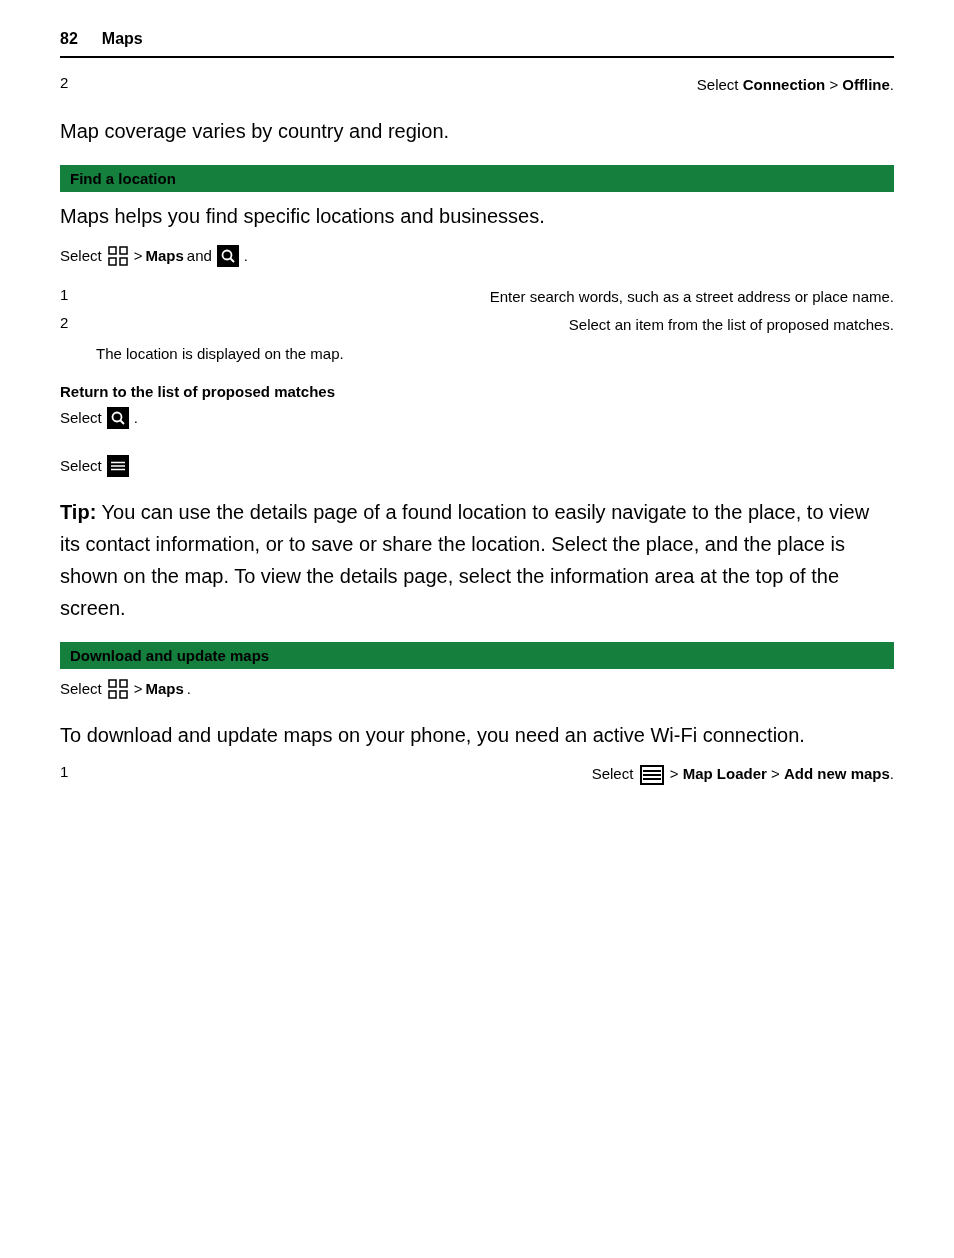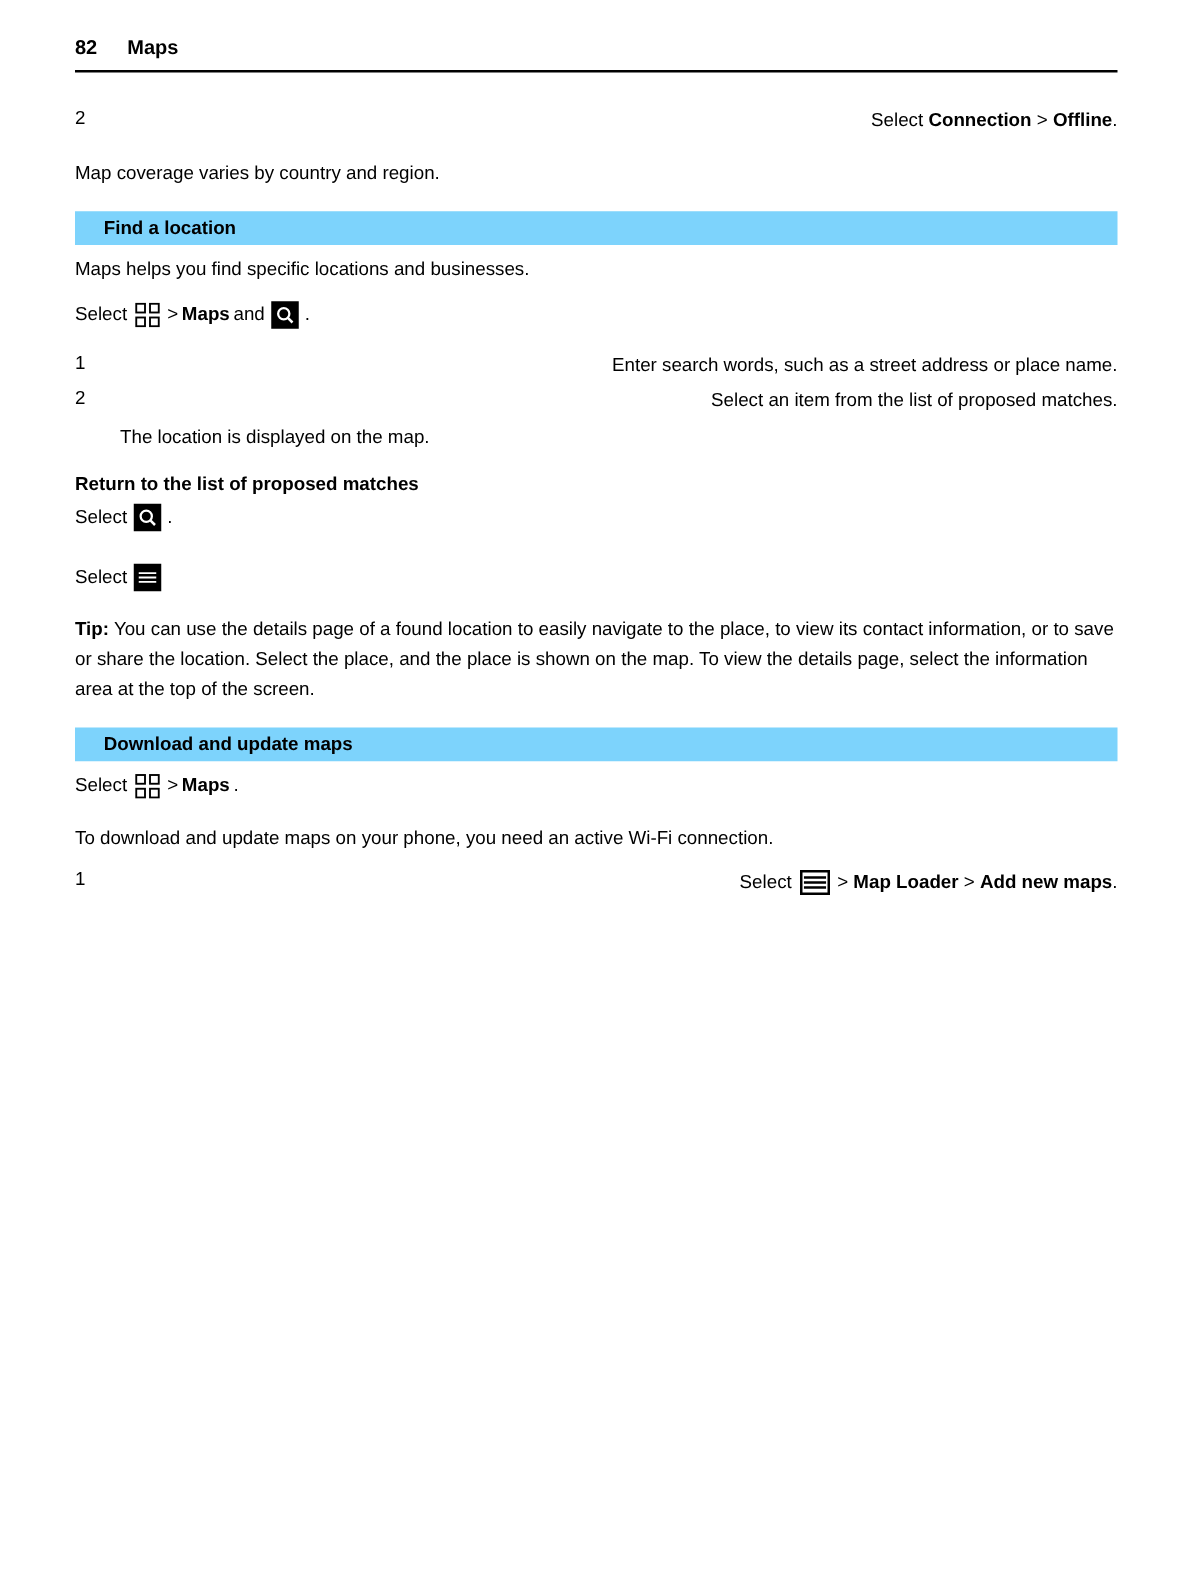--- a/index.html
+++ b/index.html
@@ -23,21 +23,21 @@
       min-height: 1258px;
       padding: 30px 60px 30px 60px;
       background: #fff;
     }
 
     .page-header {
       display: flex;
       align-items: center;
       border-bottom: 2px solid #000;
       padding-bottom: 8px;
-      margin-bottom: 28px;
+      margin-bottom: 16px;
     }
 
     .page-number {
       font-size: 16px;
       font-weight: bold;
       margin-right: 24px;
     }
 
     .page-title-header {
       font-size: 16px;
@@ -63,31 +63,31 @@
     }
 
     .step-sub {
       margin-left: 36px;
       font-size: 15px;
       line-height: 1.5;
       margin-bottom: 4px;
     }
 
     .section-header {
-      background: #7dd3fc;
-      font-weight: bold;
-      font-size: 15px;
-      padding: 5px 23px;
+      background: #15803d;
+      font-weight: bold;
+      font-size: 15px;
+      padding: 5px 10px;
       margin-bottom: 8px;
       margin-top: 8px;
       display: block;
     }
 
     .paragraph {
-      font-size: 15px;
+      font-size: 20px;
       line-height: 1.6;
       margin-bottom: 14px;
     }
 
     .select-line {
       font-size: 15px;
       line-height: 1.6;
       margin-bottom: 14px;
       display: flex;
       align-items: center;

